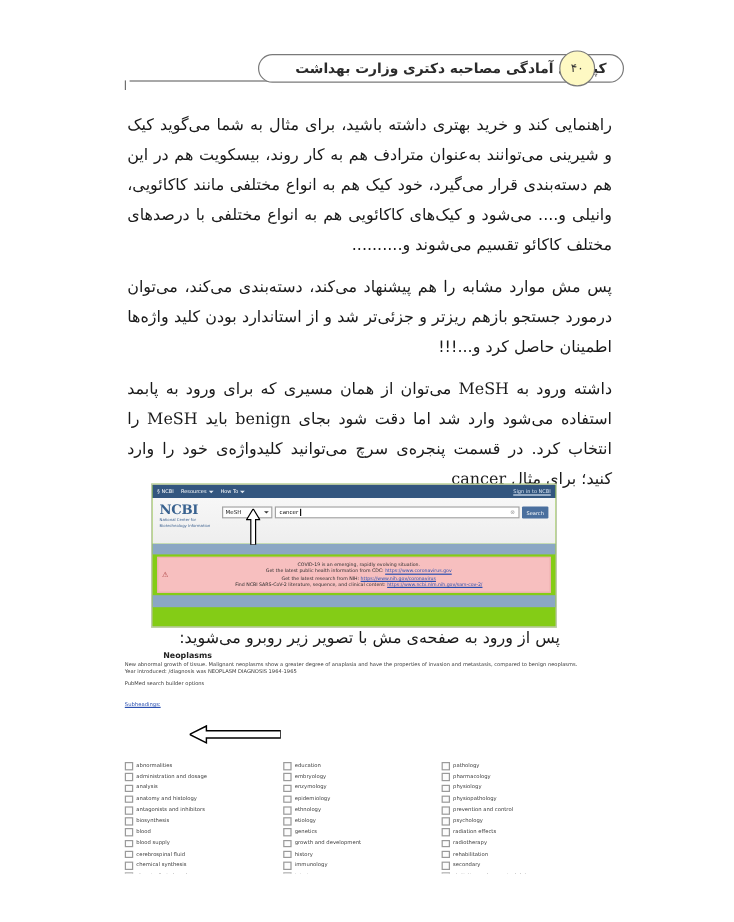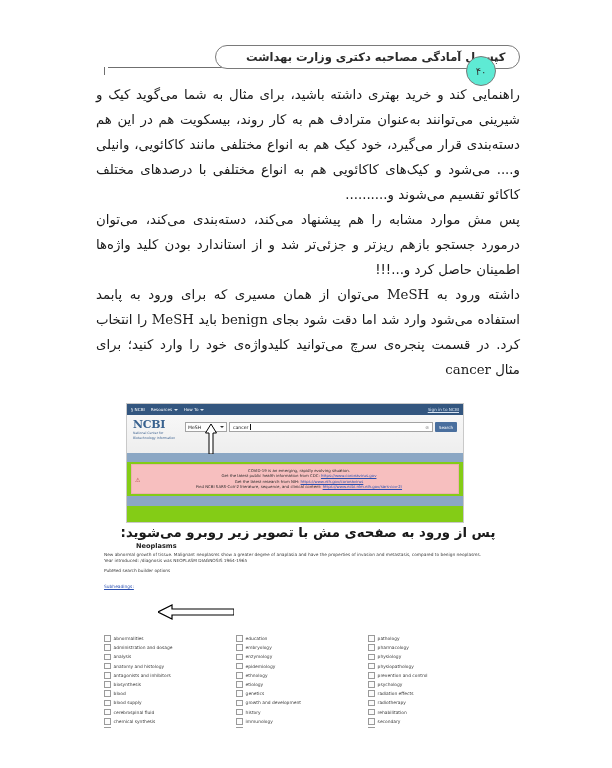--- a/index.html
+++ b/index.html
@@ -46,39 +46,39 @@
   }
   .hdr-title{
     font-size:11.5px;
     color:#2b2b2b;
     letter-spacing:.2px;
     white-space:nowrap;
     font-weight:600;
   }
   .hdr-num{
     position:absolute;
-    top:16px; left:466px;
+    top:2px; left:466px;
     width:28px;height:28px;
     border:1.3px solid #7a7a7a;
     border-radius:50%;
-    background:#5eead4;
+    background:#fef9c3;
     display:flex;align-items:center;justify-content:center;
     font-size:10px;color:#333;
   }
 
   
   .body-text{
     position:absolute;
     top:82px; left:96px; width:424px;
     direction:rtl; text-align:justify;
     font-size:13.3px;
     line-height:25px;
     color:#1a1a1a;
   }
-  .body-text p{margin:0;}
+  .body-text p{margin:10px;}
   .para-last{text-align:justify;}
   .latin{font-family:"DejaVu Serif","Liberation Serif",serif;}
 
   
   .shot1{
     position:absolute;
     left:126px; top:403px;
     width:336px; height:118px;
     background:#84cc16;
     border:1px solid #c9c9c9;
@@ -202,21 +202,21 @@
     left:78px; top:20px;
     width:12px;height:30px;
     z-index:5;
   }
 
   
   .caption{
     position:absolute;
     left:96px; top:525px; width:424px;
     direction:rtl;text-align:center;
-    font-size:13.3px;color:#1a1a1a;font-weight:bold;
+    font-size:13.3px;color:#1a1a1a;
   }
 
   
   .shot2{
     position:absolute;
     left:100px; top:542px;
     width:420px; height:186px;
     background:#ffffff;
     direction:ltr;
     overflow:hidden;

